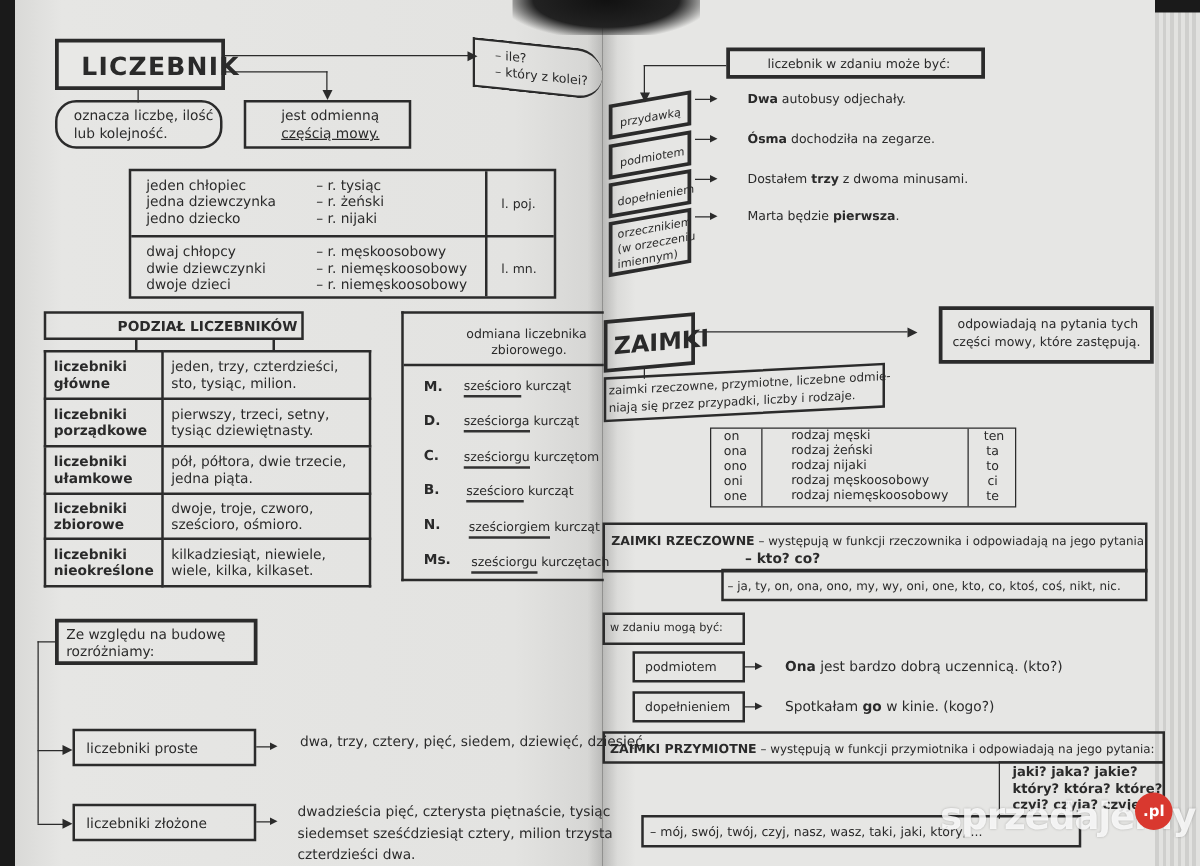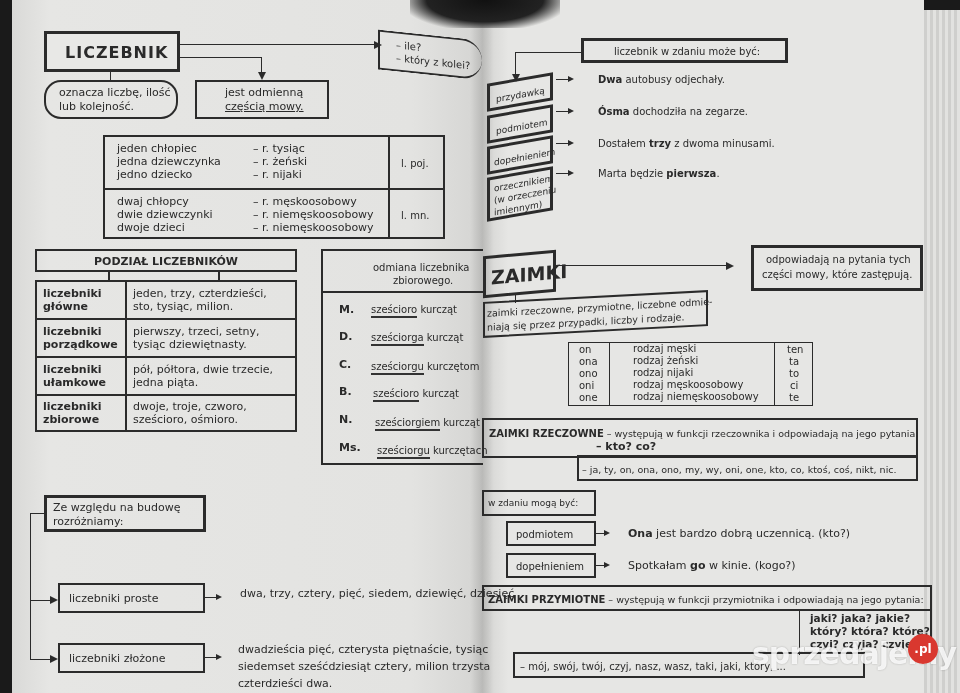--- a/index.html
+++ b/index.html
@@ -42,21 +42,21 @@
 </head>
 <body>
 
 <div class="page page-left"></div>
 <div class="page page-right"></div>
 <div class="page-edges"></div>
 <div class="gutter-shadow"></div>
 <div class="top-dark"></div>
 
 <div class="box thick" style="left:44px;top:31px;width:136px;height:41px;background:#e8e8e6;">
-  <div class="t" style="left:18px;top:9px;font-size:16px;line-height:20px;font-weight:bold;letter-spacing:1px;">LICZEBNIK</div>
+  <div class="t" style="left:18px;top:9px;font-size:20px;line-height:20px;font-weight:bold;letter-spacing:1px;">LICZEBNIK</div>
 </div>
 <div class="hline" style="left:180px;top:44px;width:198px;height:1px;"></div>
 <div class="arrow-r" style="left:374px;top:41px;"></div>
 <div class="hline" style="left:180px;top:57px;width:82px;height:1px;"></div>
 <div class="vline" style="left:261px;top:57px;height:18px;width:1px;"></div>
 <div class="arrow-d" style="left:258px;top:72px;"></div>
 <div class="vline" style="left:110px;top:72px;height:10px;width:1px;"></div>
 
 <div class="box" style="left:378px;top:35px;width:104px;height:40px;border-right:none;border-radius:0 30px 30px 0;transform:skewY(6deg);">
   <div class="t" style="left:16px;top:5px;font-size:10px;">– ile?</div>
@@ -84,21 +84,21 @@
   <div class="t" style="left:296px;top:20px;font-size:10px;">l. poj.</div>
   <div class="t" style="left:12px;top:58px;">dwaj chłopcy</div>
   <div class="t" style="left:12px;top:71px;">dwie dziewczynki</div>
   <div class="t" style="left:12px;top:84px;">dwoje dzieci</div>
   <div class="t" style="left:148px;top:58px;">– r. męskoosobowy</div>
   <div class="t" style="left:148px;top:71px;">– r. niemęskoosobowy</div>
   <div class="t" style="left:148px;top:84px;">– r. niemęskoosobowy</div>
   <div class="t" style="left:296px;top:72px;font-size:10px;">l. mn.</div>
 </div>
 
-<div class="box" style="left:35px;top:249px;width:262px;height:23px;">
+<div class="box" style="left:35px;top:249px;width:208px;height:23px;">
   <div class="t" style="left:0;width:258px;text-align:center;top:4px;font-weight:bold;font-size:11px;">PODZIAŁ LICZEBNIKÓW</div>
 </div>
 <div class="vline" style="left:108px;top:272px;height:8px;"></div>
 <div class="vline" style="left:218px;top:272px;height:8px;"></div>
 
 <table class="grid" style="position:absolute;left:35px;top:280px;width:262px;">
   <tbody>
       <tr style="height:38px;">
     <td style="width:76px;font-weight:bold;">liczebniki główne</td>
     <td>jeden, trzy, czterdzieści, sto, tysiąc, milion.</td>
@@ -107,20 +107,24 @@
     <td style="font-weight:bold;">liczebniki porządkowe</td>
     <td>pierwszy, trzeci, setny, tysiąc dziewiętnasty.</td>
   </tr>
   <tr style="height:38px;">
     <td style="font-weight:bold;">liczebniki ułamkowe</td>
     <td>pół, półtora, dwie trzecie, jedna piąta.</td>
   </tr>
   <tr style="height:34px;">
     <td style="font-weight:bold;">liczebniki zbiorowe</td>
     <td>dwoje, troje, czworo, sześcioro, ośmioro.</td>
+  </tr>
+  <tr style="height:38px;">
+    <td style="font-weight:bold;">liczebniki nieokreślone</td>
+    <td>kilkadziesiąt, niewiele, wiele, kilka, kilkaset.</td>
   </tr>
 </tbody>
   </table>
 
 <div class="box" style="left:321px;top:249px;width:162px;height:216px;border-right:none;">
   <div class="t" style="left:50px;top:10px;font-size:10px;">odmiana liczebnika</div>
   <div class="t" style="left:70px;top:23px;font-size:10px;">zbiorowego.</div>
   <div class="hline" style="left:0;top:40px;width:160px;"></div>
 
   <div class="t" style="left:16px;top:52px;font-weight:bold;">M.</div>

